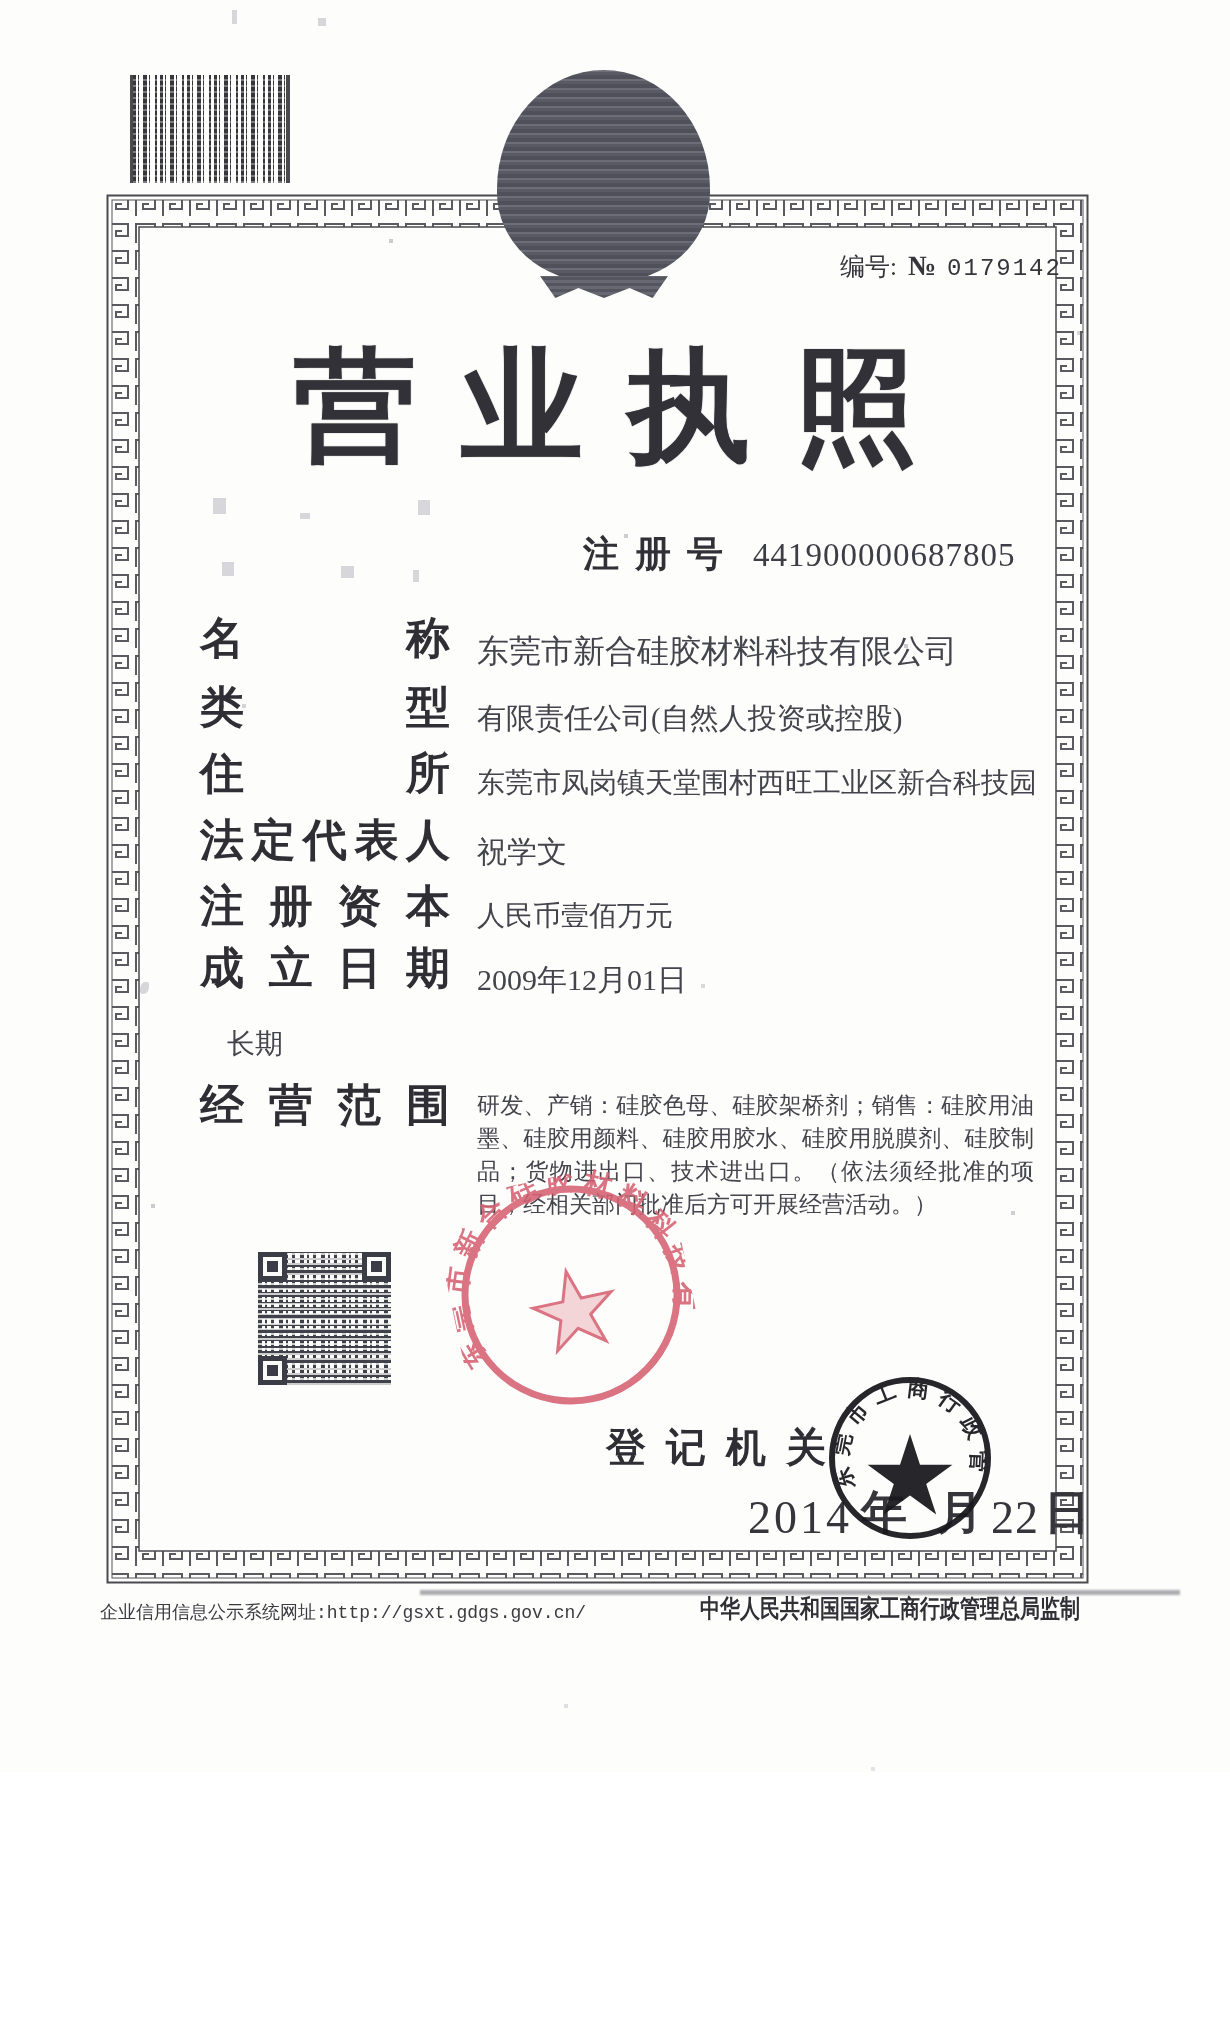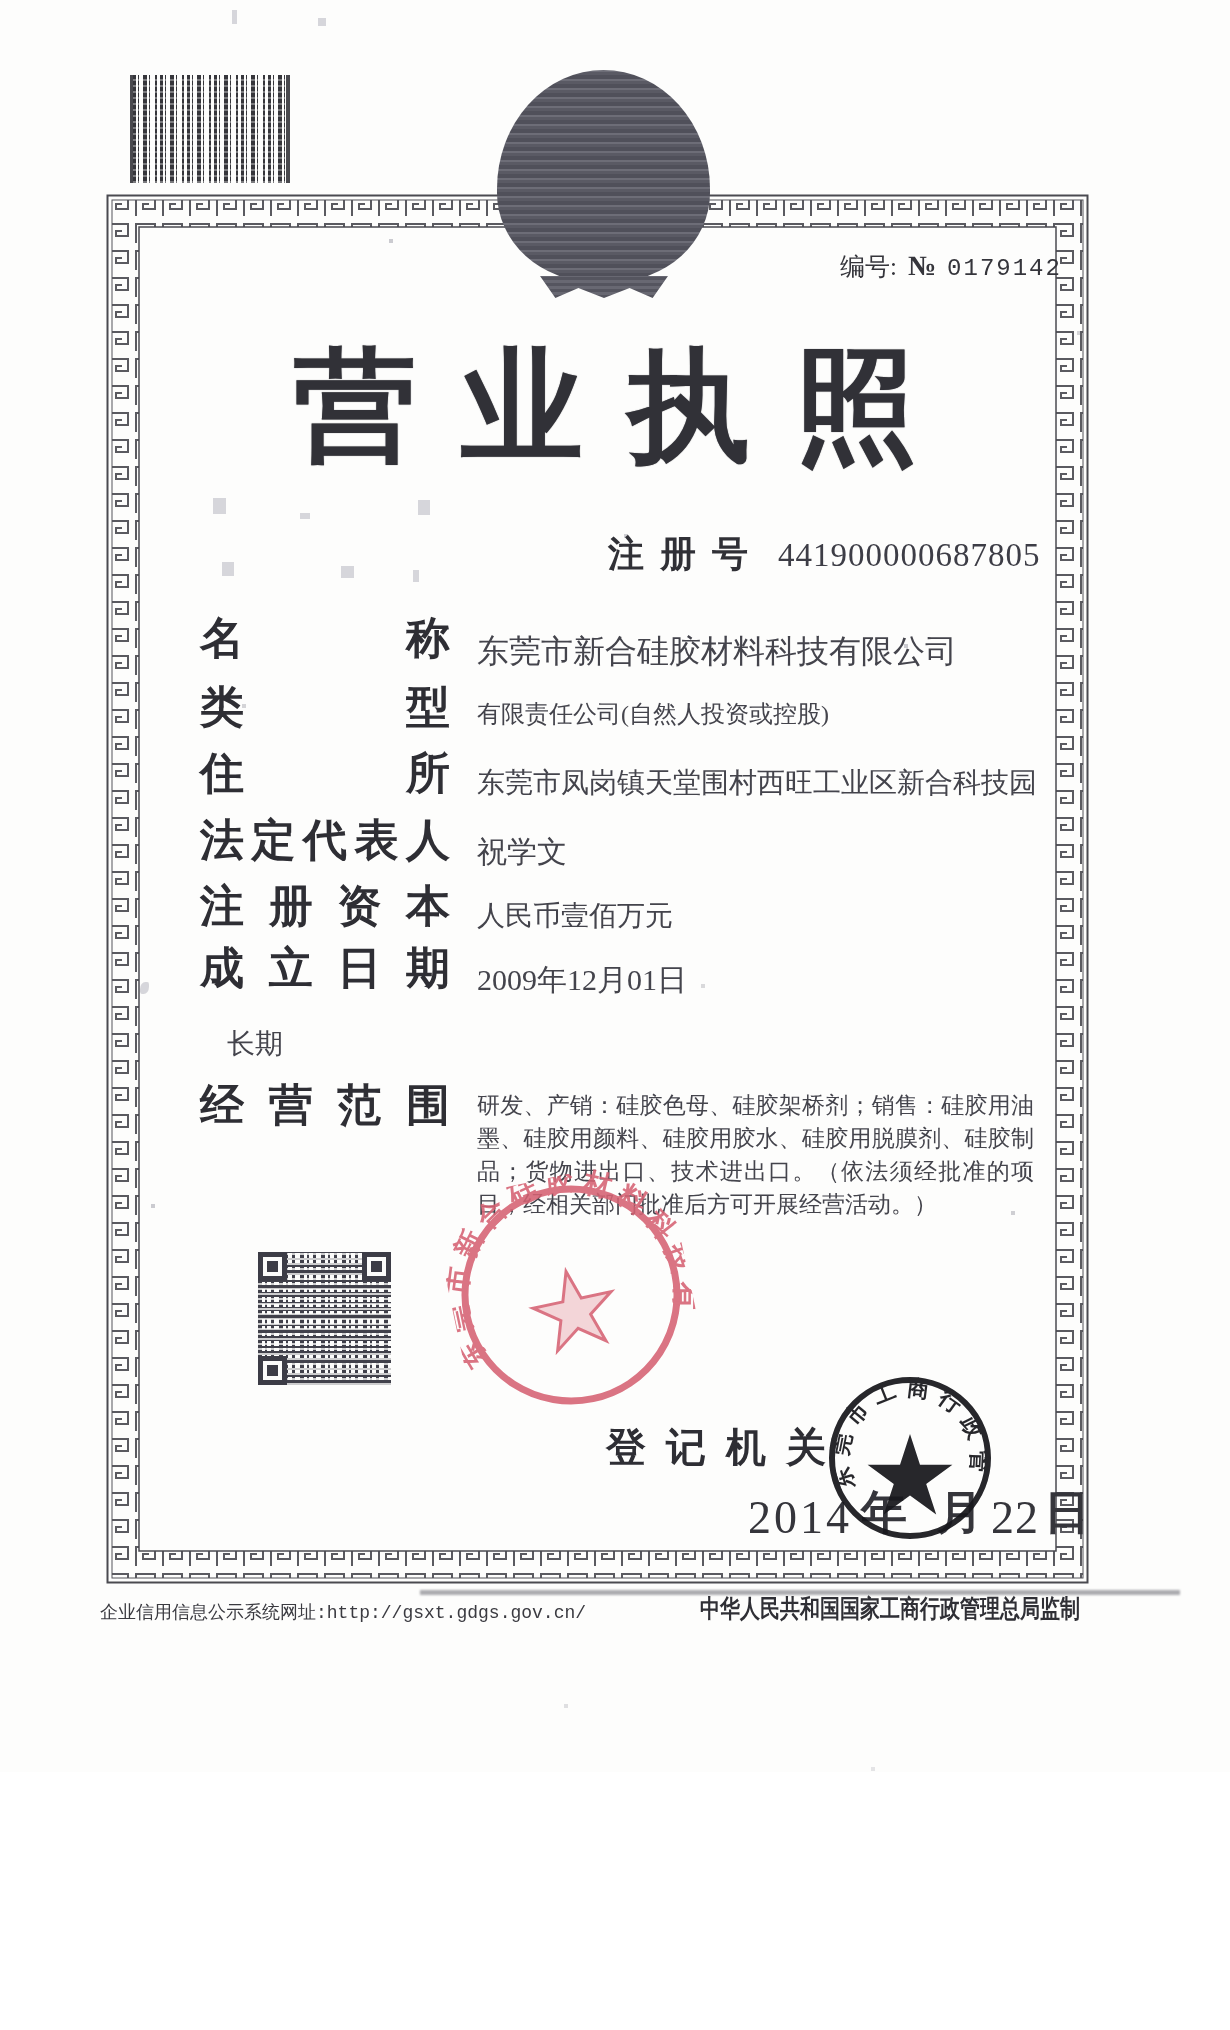--- a/index.html
+++ b/index.html
@@ -54,34 +54,34 @@
   
   .big-title{
     left:118px;top:326px;width:975px;text-align:center;
     font-size:122px;font-weight:900;letter-spacing:45px;padding-left:45px;box-sizing:border-box;
     color:#313137;text-shadow:0 0 1px rgba(40,40,46,.7);
     font-family:"Liberation Sans","DejaVu Sans",sans-serif;
     z-index:4;white-space:nowrap;
   }
 
   
-  .reg-line{left:608px;top:530px;display:flex;align-items:baseline;z-index:4;}
+  .reg-line{left:583px;top:530px;display:flex;align-items:baseline;z-index:4;}
   .reg-line .lbl{font-size:36px;font-weight:600;letter-spacing:16px;color:#303036;}
   .reg-line .val{font-size:33px;margin-left:14px;letter-spacing:1px;color:#3d3d46;}
 
   
   .row{position:absolute;left:200px;display:flex;align-items:flex-start;z-index:4;}
   .row .lbl{
     width:250px;flex:0 0 250px;font-size:44px;font-weight:600;color:#2e2e34;
     text-align:justify;text-align-last:justify;line-height:1.05;
   }
   .row .val{margin-left:27px;padding-top:12px;color:#44444c;line-height:1.45;}
   .f0{top:616px}.f1{top:685px}.f2{top:751px}.f3{top:818px}
   .f4{top:884px}.f5{top:946px}.f6{top:1012px}.f7{top:1083px}
-  .f0 .val{font-size:32px}.f1 .val{font-size:24px}.f2 .val{font-size:28px}
+  .f0 .val{font-size:32px}.f1 .val{font-size:29px}.f2 .val{font-size:28px}
   .f3 .val{font-size:30px}.f4 .val{font-size:28px}.f5 .val{font-size:30px}
   .f6 .val{font-size:28px}
   .f7 .val{font-size:23px;width:557px;padding-top:6px;line-height:33px;text-align:justify;}
 
   
   .qr{left:258px;top:1252px;width:133px;height:133px;z-index:4;
     background-image:
       repeating-linear-gradient(0deg, rgba(252,252,250,.75) 0 2px, transparent 2px 5px),
       repeating-linear-gradient(90deg, #41414b 0 4px, transparent 4px 7px, #41414b 7px 9px, transparent 9px 13px, #41414b 13px 16px, transparent 16px 21px),
       repeating-linear-gradient(0deg, #41414b 0 5px, transparent 5px 8px, #41414b 8px 12px, transparent 12px 15px, #41414b 15px 17px, transparent 17px 22px);

